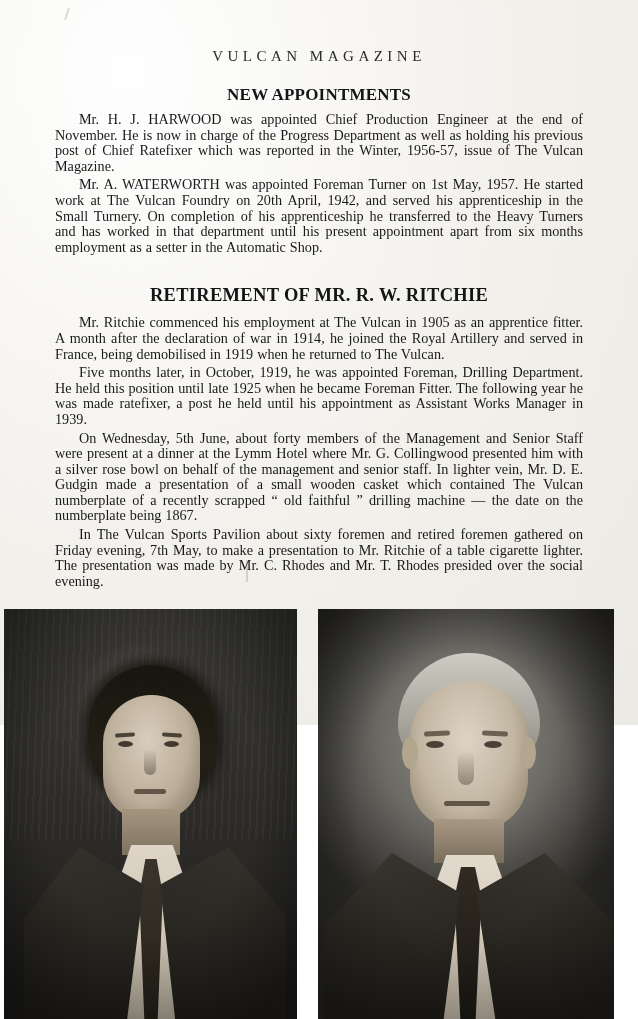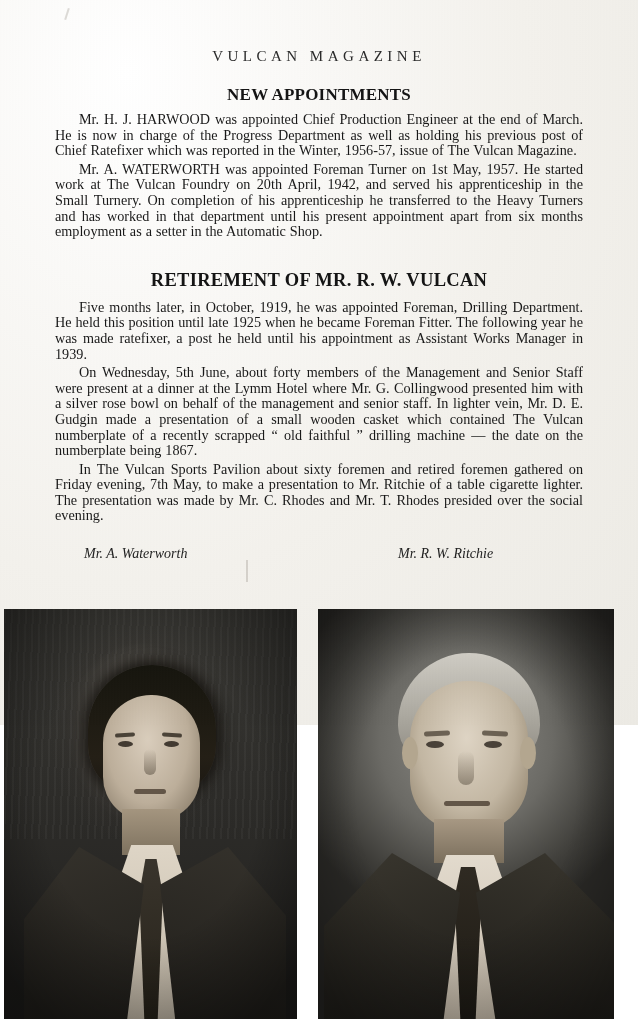--- a/index.html
+++ b/index.html
@@ -332,24 +332,25 @@
 
 <div class="page">
 
   <div class="content">
 
     <div class="running-head">VULCAN MAGAZINE</div>
 
     <div class="text-col">
 
       <h2 class="section-title">NEW APPOINTMENTS</h2>
-      <p class="body">Mr. H. J. HARWOOD was appointed Chief Production Engineer at the end of March. He is now in charge of the Progress Department as well as holding his previous post of Chief Ratefixer which was reported in the Winter, 1956-57, issue of The Vulcan Magazine.</p>
+      <p class="body">Mr. H. J. HARWOOD was appointed Chief Production Engineer at the end of November. He is now in charge of the Progress Department as well as holding his previous post of Chief Ratefixer which was reported in the Winter, 1956-57, issue of The Vulcan Magazine.</p>
       <p class="body">Mr. A. WATERWORTH was appointed Foreman Turner on 1st May, 1957. He started work at The Vulcan Foundry on 20th April, 1942, and served his apprenticeship in the Small Turnery. On completion of his apprenticeship he transferred to the Heavy Turners and has worked in that department until his present appointment apart from six months employment as a setter in the Automatic Shop.</p>
 
-      <h2 class="section-title big">RETIREMENT OF MR. R. W. VULCAN</h2>
+      <h2 class="section-title big">RETIREMENT OF MR. R. W. RITCHIE</h2>
+      <p class="body">Mr. Ritchie commenced his employment at The Vulcan in 1905 as an apprentice fitter. A month after the declaration of war in 1914, he joined the Royal Artillery and served in France, being demobilised in 1919 when he returned to The Vulcan.</p>
       <p class="body">Five months later, in October, 1919, he was appointed Foreman, Drilling Department. He held this position until late 1925 when he became Foreman Fitter. The following year he was made ratefixer, a post he held until his appointment as Assistant Works Manager in 1939.</p>
       <p class="body">On Wednesday, 5th June, about forty members of the Management and Senior Staff were present at a dinner at the Lymm Hotel where Mr. G. Collingwood presented him with a silver rose bowl on behalf of the management and senior staff. In lighter vein, Mr. D. E. Gudgin made a presentation of a small wooden casket which contained The Vulcan numberplate of a recently scrapped “ old faithful ” drilling machine — the date on the numberplate being 1867.</p>
       <p class="body">In The Vulcan Sports Pavilion about sixty foremen and retired foremen gathered on Friday evening, 7th May, to make a presentation to Mr. Ritchie of a table cigarette lighter. The presentation was made by Mr. C. Rhodes and Mr. T. Rhodes presided over the social evening.</p>
 
     </div>
 
     <div class="captions">
       <div class="caption left">Mr. A. Waterworth</div>
       <div class="caption right">Mr. R. W. Ritchie</div>
     </div>

